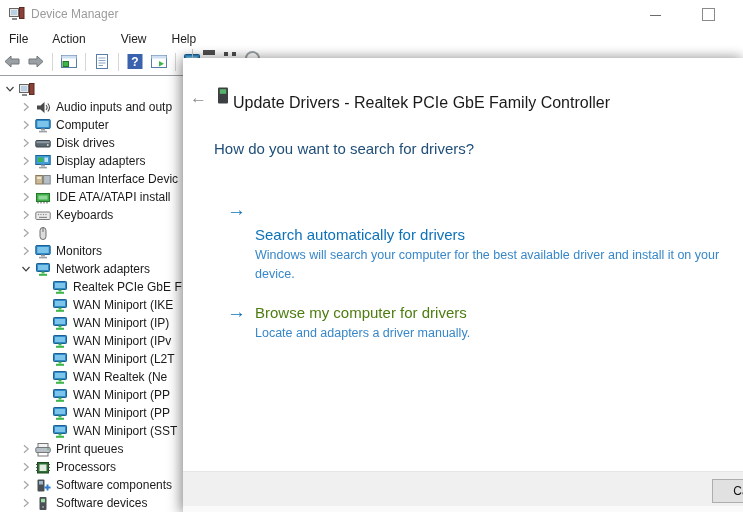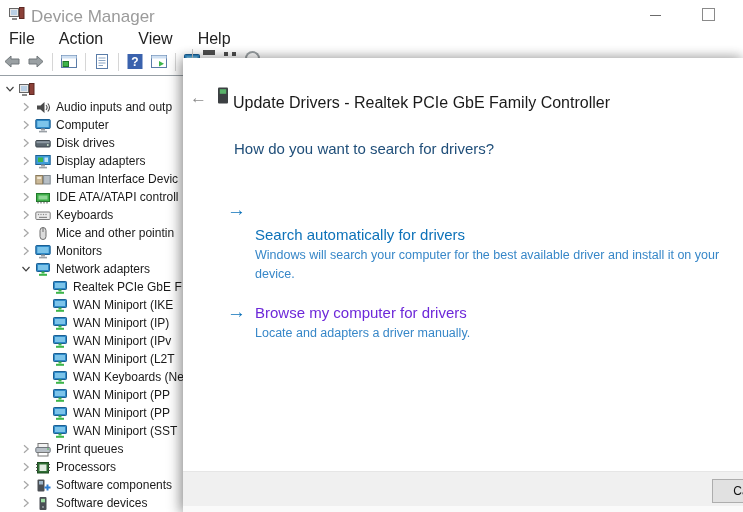--- a/index.html
+++ b/index.html
@@ -3,27 +3,27 @@
 <meta charset="utf-8">
 <style>
   * { margin:0; padding:0; box-sizing:border-box; }
   html,body { width:743px; height:512px; overflow:hidden; background:#fff;
               font-family:"Liberation Sans", sans-serif; }
   .window { position:relative; width:743px; height:512px; background:#fff; overflow:hidden; }
 
   
   .titlebar { position:absolute; top:0; left:0; width:100%; height:28px; background:#fff; }
   .app-icon { position:absolute; left:9px; top:6px; width:16px; height:15px; }
-  .title-text { position:absolute; left:31px; top:7px; font-size:17px; color:#9b9b9b; white-space:nowrap; }
+  .title-text { position:absolute; left:31px; top:7px; font-size:12px; color:#9b9b9b; white-space:nowrap; }
   .win-min { position:absolute; left:650px; top:15px; width:11px; height:1px; background:#6b6b6b; }
   .win-max { position:absolute; left:702px; top:8px; width:13px; height:13px; border:1px solid #8a8a8a; background:#fff; }
 
   
   .menubar { position:absolute; top:29px; left:0; width:100%; height:19px; display:flex; align-items:center; }
-  .menu-item { font-size:16px; color:#222; padding:2px 10px 2px 9px; white-space:nowrap; }
+  .menu-item { font-size:12px; color:#222; padding:2px 10px 2px 9px; white-space:nowrap; }
   .menu-item:nth-child(2){ margin-left:5px; } .menu-item:nth-child(3){ margin-left:16px; } .menu-item:nth-child(4){ margin-left:6px; }
 
   
   .toolbar { position:absolute; top:48px; left:0; width:100%; height:27px; display:flex; align-items:center; }
   .tb-icon { width:18px; height:17px; margin:0 3px; flex:0 0 auto; }
   .tb-sep { width:1px; height:18px; background:#d6d6d6; margin:0 4px; flex:0 0 auto; }
   .tb-frag { position:absolute; }
   .panel-top-line { position:absolute; top:75px; left:0; width:190px; height:1px; background:#98a0a6; }
 
   
@@ -226,21 +226,21 @@
         <span class="ticon">
           <svg viewBox="0 0 16 15">
             <rect x="1.5" y="3.5" width="13" height="8" fill="#3fae49" stroke="#1f7a2a"></rect>
             <rect x="3.5" y="5.5" width="9" height="4" fill="#8fd796"></rect>
             <line x1="3" y1="11.5" x2="3" y2="13.5" stroke="#555"></line>
             <line x1="6" y1="11.5" x2="6" y2="13.5" stroke="#555"></line>
             <line x1="9" y1="11.5" x2="9" y2="13.5" stroke="#555"></line>
             <line x1="12" y1="11.5" x2="12" y2="13.5" stroke="#555"></line>
           </svg>
         </span>
-        <span>IDE ATA/ATAPI controll</span>
+        <span>IDE ATA/ATAPI install</span>
       </div>
       <div class="tree-row lvl1">
         <span class="chev">
           <svg viewBox="0 0 12 14">
             <path d="M4 3.2 L8.2 7 L4 10.8" stroke="#a6a6a6" stroke-width="1.2" fill="none"></path>
           </svg>
         </span>
         <span class="ticon">
           <svg viewBox="0 0 16 15">
             <rect x="0.8" y="4" width="14.4" height="7.5" rx="1" fill="#ececec" stroke="#7b7b7b"></rect>
@@ -258,21 +258,20 @@
           <svg viewBox="0 0 12 14">
             <path d="M4 3.2 L8.2 7 L4 10.8" stroke="#a6a6a6" stroke-width="1.2" fill="none"></path>
           </svg>
         </span>
         <span class="ticon">
           <svg viewBox="0 0 16 15">
             <rect x="5" y="1.5" width="6" height="12" rx="3" fill="#dcdcdc" stroke="#6f6f6f"></rect>
             <line x1="8" y1="1.5" x2="8" y2="6" stroke="#6f6f6f"></line>
           </svg>
         </span>
-        <span>Mice and other pointin</span>
       </div>
       <div class="tree-row lvl1">
         <span class="chev">
           <svg viewBox="0 0 12 14">
             <path d="M4 3.2 L8.2 7 L4 10.8" stroke="#a6a6a6" stroke-width="1.2" fill="none"></path>
           </svg>
         </span>
         <span class="ticon">
           <svg viewBox="0 0 16 15">
             <rect x="0.8" y="1.5" width="14.4" height="9" rx="0.8" fill="#2f8bc9" stroke="#1b5f93"></rect>
@@ -362,21 +361,21 @@
       <div class="tree-row lvl2">
         <span class="chev" style="width: 0px; margin-right: 0px;"></span>
         <span class="ticon">
           <svg viewBox="0 0 16 15">
             <rect x="1.5" y="1.5" width="13" height="8" rx="0.8" fill="#2f8bc9" stroke="#1b5f93"></rect>
             <rect x="3" y="3" width="10" height="5" fill="#7cc4ea"></rect>
             <rect x="6.5" y="9.5" width="3" height="2" fill="#3db54a"></rect>
             <rect x="4" y="11.8" width="8" height="2" fill="#3db54a"></rect>
           </svg>
         </span>
-        <span>WAN Keyboards (Ne</span>
+        <span>WAN Realtek (Ne</span>
       </div>
       <div class="tree-row lvl2">
         <span class="chev" style="width: 0px; margin-right: 0px;"></span>
         <span class="ticon">
           <svg viewBox="0 0 16 15">
             <rect x="1.5" y="1.5" width="13" height="8" rx="0.8" fill="#2f8bc9" stroke="#1b5f93"></rect>
             <rect x="3" y="3" width="10" height="5" fill="#7cc4ea"></rect>
             <rect x="6.5" y="9.5" width="3" height="2" fill="#3db54a"></rect>
             <rect x="4" y="11.8" width="8" height="2" fill="#3db54a"></rect>
           </svg>
@@ -477,31 +476,31 @@
 
   <div class="dialog">
     <span class="dlg-back">←</span>
     <span class="dlg-devicon">
       <svg viewBox="0 0 12 17" width="12" height="17">
           <rect x="1" y="0.5" width="10" height="16" rx="1" fill="#3c4043"></rect>
           <rect x="2.8" y="2.2" width="6.4" height="4.6" fill="#59b26a"></rect>
         </svg>
     </span>
     <span class="dlg-title">Update Drivers - Realtek PCIe GbE Family Controller</span>
-    <div class="dlg-heading" style="color: rgb(31, 78, 121); margin-left: 20px;">How do you want to search for drivers?</div>
+    <div class="dlg-heading" style="color: rgb(31, 78, 121);">How do you want to search for drivers?</div>
 
     <div id="options">
         <div class="opt" style="top: 144px;">
           <span class="opt-arrow" style="color: rgb(13, 114, 185);">→</span>
           <div class="opt-title" style="color: rgb(13, 114, 185); margin-top: 24px;">Search automatically for drivers</div>
           <div class="opt-desc" style="color: rgb(55, 135, 200);">Windows will search your computer for the best available driver and install it on your device.</div>
         </div>
         <div class="opt" style="top: 246px;">
           <span class="opt-arrow" style="color: rgb(13, 114, 185);">→</span>
-          <div class="opt-title" style="color: #6d28d9;">Browse my computer for drivers</div>
+          <div class="opt-title" style="color: #4d7c0f;">Browse my computer for drivers</div>
           <div class="opt-desc" style="color: rgb(55, 135, 200);">Locate and adapters a driver manually.</div>
         </div>
       </div>
 
     <div class="dlg-footer">
       <button class="btn-cancel">Cancel</button>
     </div>
     <div class="dlg-bottom-strip"></div>
   </div>
 </div>

